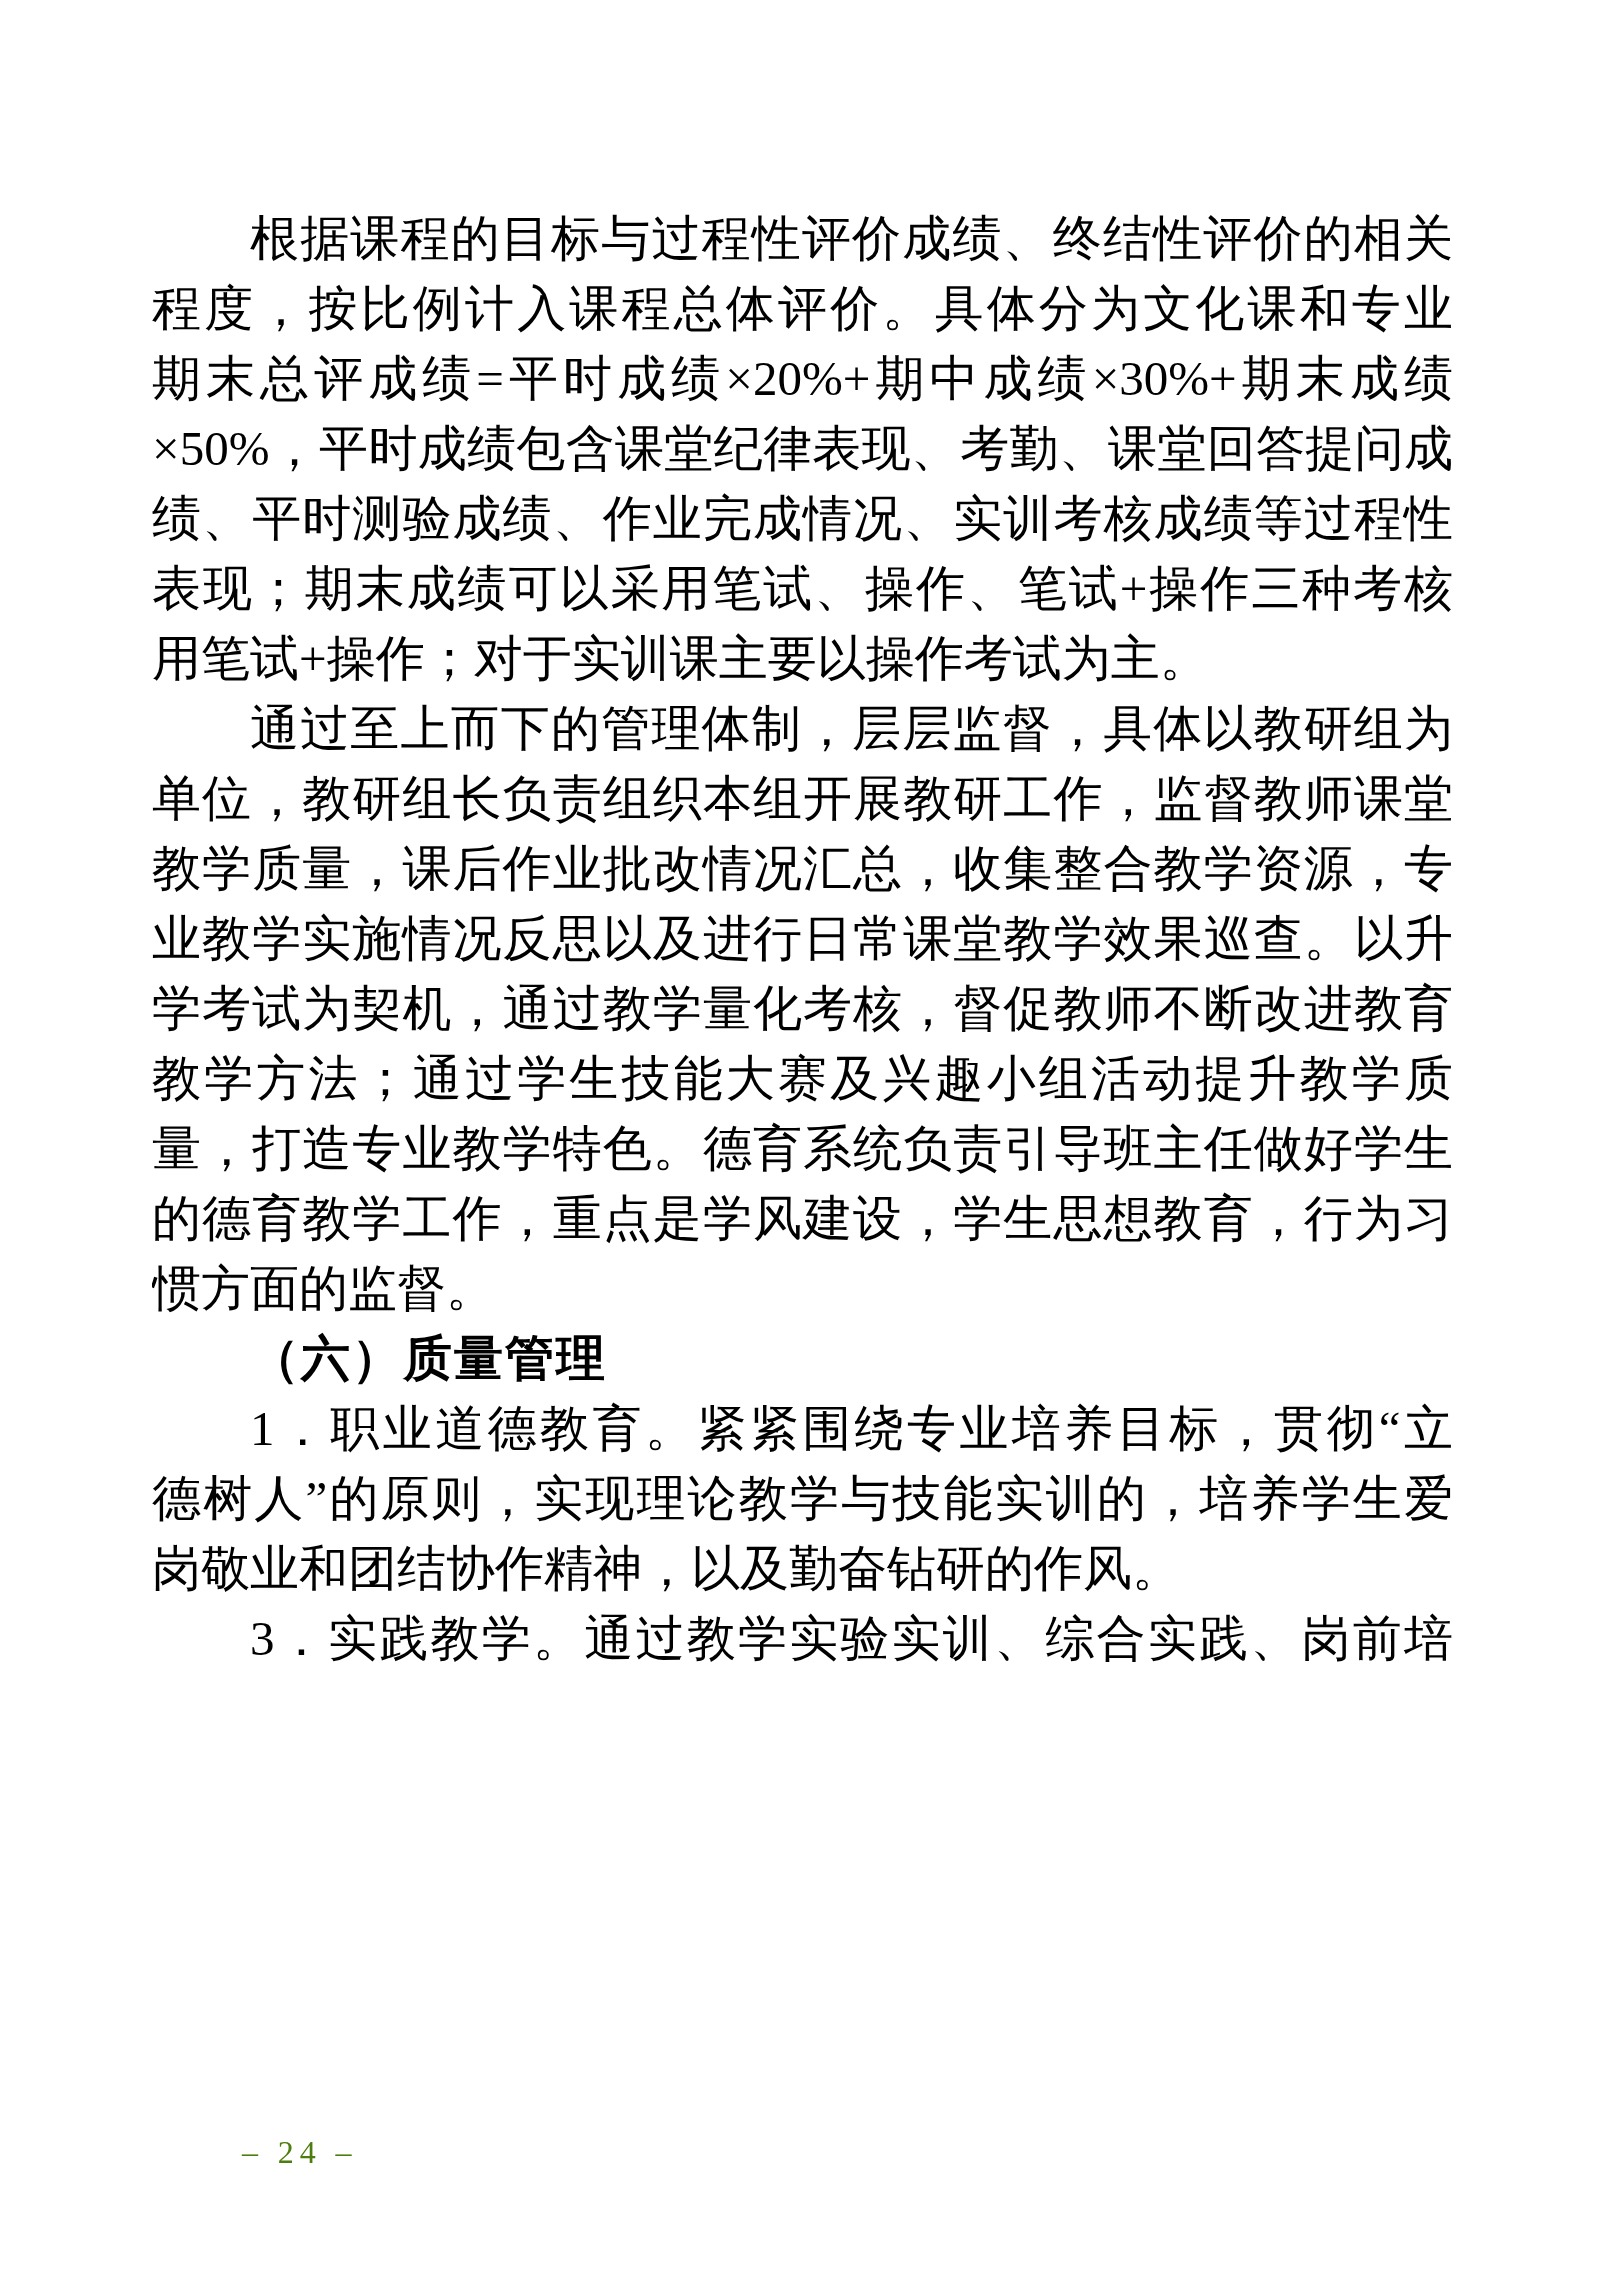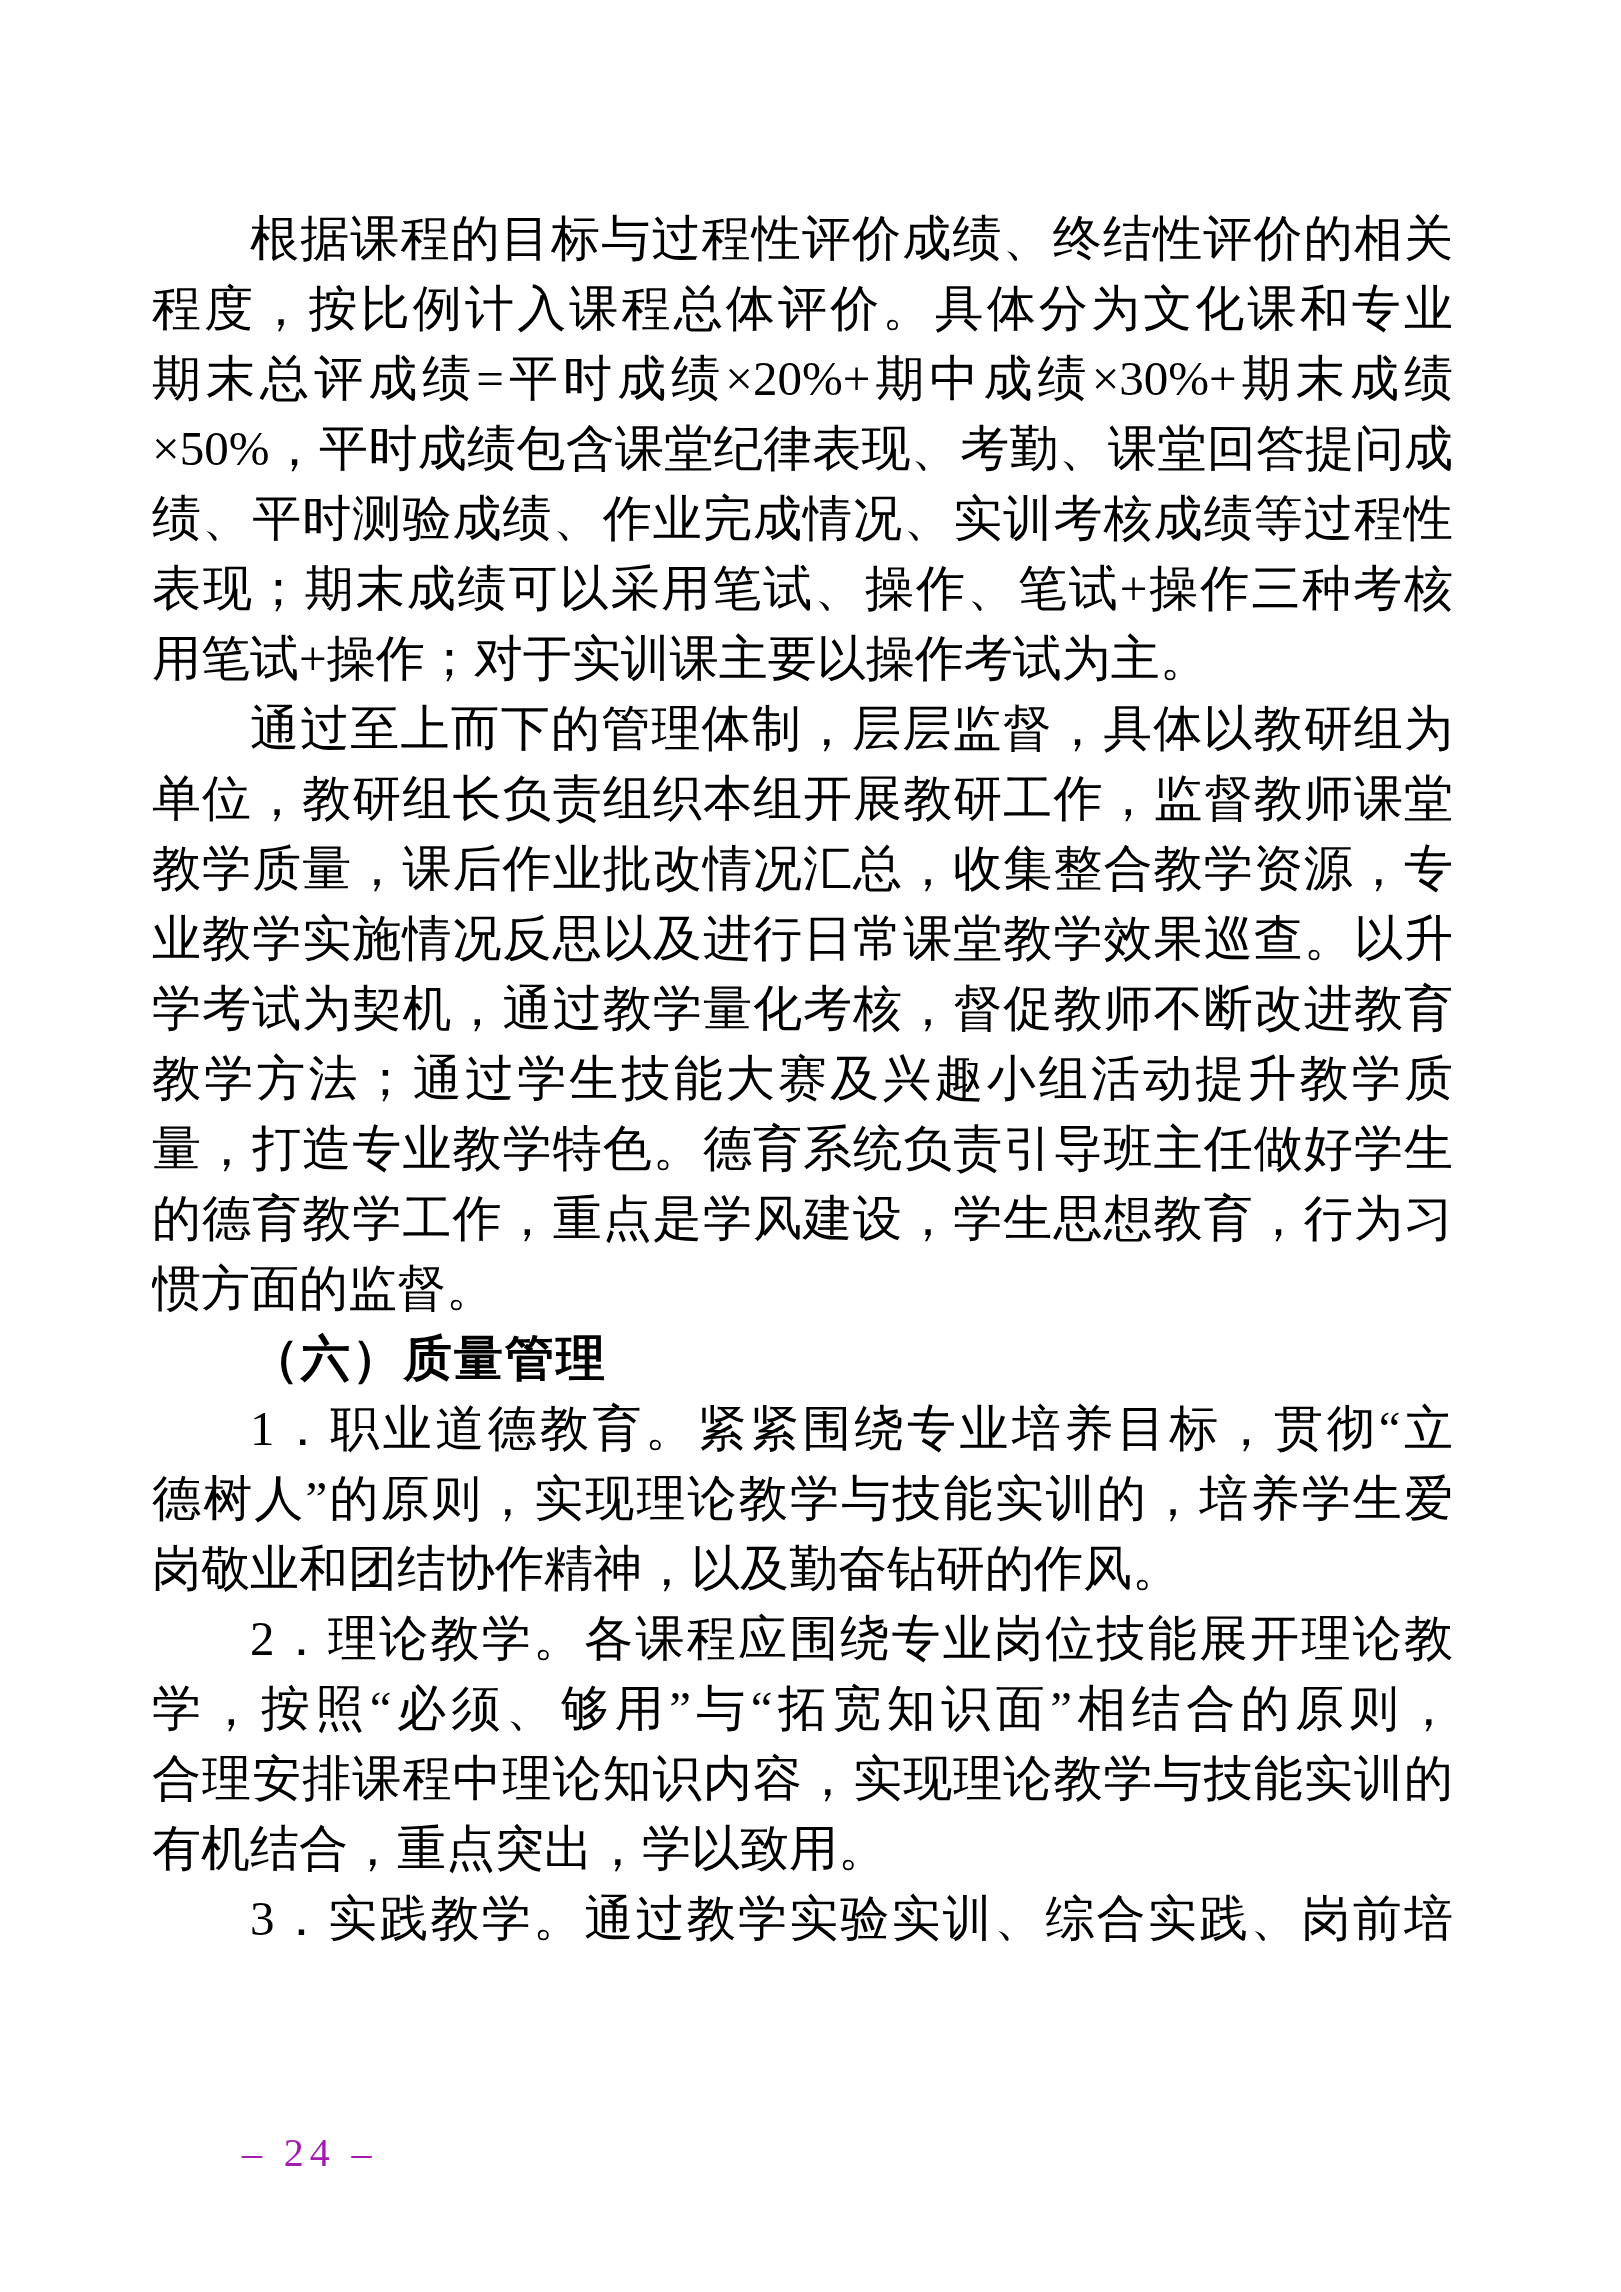--- a/index.html
+++ b/index.html
@@ -35,24 +35,24 @@
   .line.last { text-align-last: left; }
   .para.heading .line {
     font-weight: 700;
     text-align-last: left;
     letter-spacing: 2px;
   }
   .footer {
     position: absolute;
     left: 242px;
     top: 2129px;
-    font-size: 40px;
+    font-size: 32px;
     line-height: 47px;
     letter-spacing: 5.9px;
-    color: #a21caf;
+    color: #4d7c0f;
   }
 </style>
 </head>
 <body>
 
 <div class="page">
   <div class="content" id="content">
       <div class="para body">
         <div class="line indent">根据课程的目标与过程性评价成绩、终结性评价的相关</div>
         <div class="line">程度，按比例计入课程总体评价。具体分为文化课和专业课，</div>
@@ -75,24 +75,18 @@
       </div>
       <div class="para heading">
         <div class="line indent last">（六）质量管理</div>
       </div>
       <div class="para body">
         <div class="line indent">1．职业道德教育。紧紧围绕专业培养目标，贯彻“立</div>
         <div class="line">德树人”的原则，实现理论教学与技能实训的，培养学生爱</div>
         <div class="line last">岗敬业和团结协作精神，以及勤奋钻研的作风。</div>
       </div>
       <div class="para body">
-        <div class="line indent">2．理论教学。各课程应围绕专业岗位技能展开理论教</div>
-        <div class="line">学，按照“必须、够用”与“拓宽知识面”相结合的原则，</div>
-        <div class="line">合理安排课程中理论知识内容，实现理论教学与技能实训的</div>
-        <div class="line last">有机结合，重点突出，学以致用。</div>
-      </div>
-      <div class="para body">
         <div class="line indent">3．实践教学。通过教学实验实训、综合实践、岗前培</div>
       </div>
     </div>
   <div class="footer">– 24 –</div>
 </div>
 
 
 </body></html>

